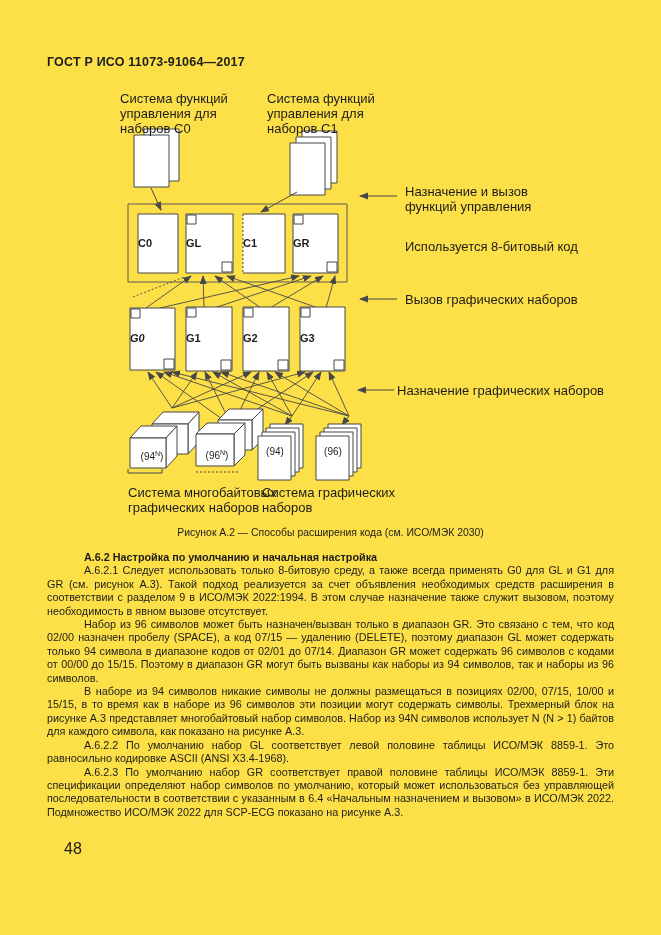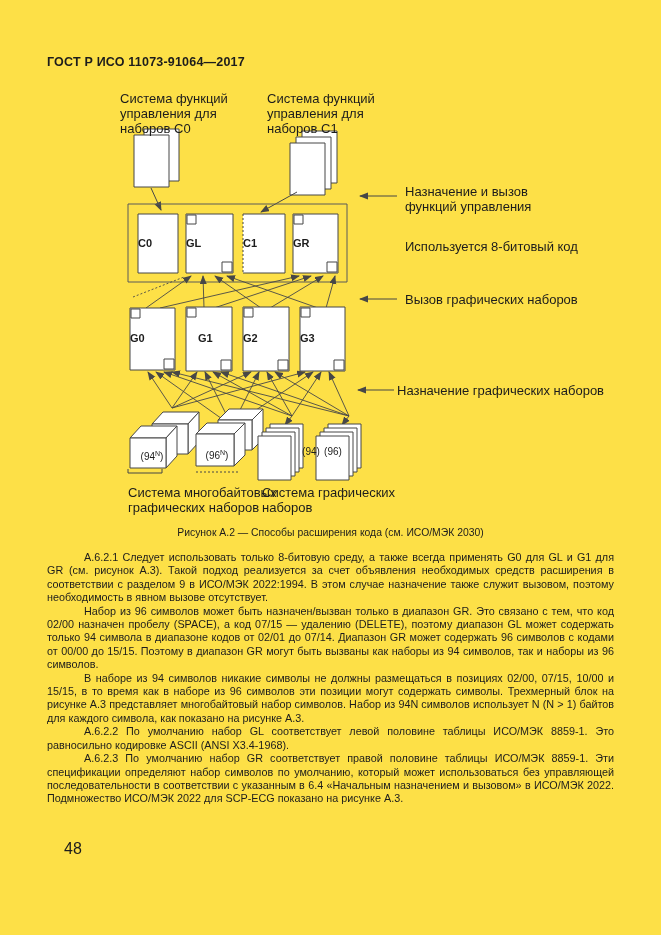--- a/index.html
+++ b/index.html
@@ -154,41 +154,42 @@
   </svg>
 
   <div class="fig-label" style="left:120px;top:91px;width:140px;">Система функций управления для наборов C0</div>
   <div class="fig-label" style="left:267px;top:91px;width:140px;">Система функций управления для наборов C1</div>
 
   <div class="box-label" style="left:138px;top:237px;width:40px;">C0</div>
   <div class="box-label" style="left:186px;top:237px;width:47px;">GL</div>
   <div class="box-label" style="left:243px;top:237px;width:42px;">C1</div>
   <div class="box-label" style="left:293px;top:237px;width:45px;">GR</div>
 
-  <div class="box-label" style="left:130px;top:332px;width:45px;">G0</div>
-  <div class="box-label" style="left:186px;top:332px;width:46px;padding-left:12px;">G1</div>
+  <div class="box-label" style="left:130px;top:332px;width:45px;font-style:italic;">G0</div>
+  <div class="box-label" style="left:186px;top:332px;width:46px;">G1</div>
   <div class="box-label" style="left:243px;top:332px;width:46px;">G2</div>
   <div class="box-label" style="left:300px;top:332px;width:45px;">G3</div>
 
   <div class="fig-label" style="left:405px;top:184px;width:165px;">Назначение и вызов функций управления</div>
   <div class="fig-label" style="left:405px;top:239px;width:190px;">Используется 8-битовый код</div>
   <div class="fig-label" style="left:405px;top:292px;width:190px;">Вызов графических наборов</div>
   <div class="fig-label" style="left:397px;top:383px;width:230px;">Назначение графических наборов</div>
 
   <div class="set-label" style="left:130px;top:450px;width:44px;"><span>(94</span><sup>N</sup><span>)</span></div>
   <div class="set-label" style="left:194px;top:449px;width:46px;"><span>(96</span><sup>N</sup><span>)</span></div>
-  <div class="set-label" style="left:258px;top:446px;width:34px;padding-left:36px;">(94)</div>
+  <div class="set-label" style="left:258px;top:446px;width:34px;">(94)</div>
   <div class="set-label" style="left:316px;top:446px;width:34px;">(96)</div>
 
   <div class="fig-label" style="left:128px;top:485px;width:150px;">Система многобайтовых графических наборов</div>
   <div class="fig-label" style="left:262px;top:485px;width:180px;">Система графических наборов</div>
 
   <div class="caption">Рисунок А.2 — Способы расширения кода (см. ИСО/МЭК 2030)</div>
 
   <div class="content">
+    <h3>А.6.2 Настройка по умолчанию и начальная настройка</h3>
     <p>А.6.2.1 Следует использовать только 8-битовую среду, а также всегда применять G0 для GL и G1 для GR (см. рисунок А.3). Такой подход реализуется за счет объявления необходимых средств расширения в соответствии с разделом 9 в ИСО/МЭК 2022:1994. В этом случае назначение также служит вызовом, поэтому необходимость в явном вызове отсутствует.</p>
     <p>Набор из 96 символов может быть назначен/вызван только в диапазон GR. Это связано с тем, что код 02/00 назначен пробелу (SPACE), а код 07/15 — удалению (DELETE), поэтому диапазон GL может содержать только 94 символа в диапазоне кодов от 02/01 до 07/14. Диапазон GR может содержать 96 символов с кодами от 00/00 до 15/15. Поэтому в диапазон GR могут быть вызваны как наборы из 94 символов, так и наборы из 96 символов.</p>
     <p>В наборе из 94 символов никакие символы не должны размещаться в позициях 02/00, 07/15, 10/00 и 15/15, в то время как в наборе из 96 символов эти позиции могут содержать символы. Трехмерный блок на рисунке А.3 представляет многобайтовый набор символов. Набор из 94N символов использует N (N &gt; 1) байтов для каждого символа, как показано на рисунке А.3.</p>
     <p>А.6.2.2 По умолчанию набор GL соответствует левой половине таблицы ИСО/МЭК 8859-1. Это равносильно кодировке ASCII (ANSI X3.4-1968).</p>
     <p>А.6.2.3 По умолчанию набор GR соответствует правой половине таблицы ИСО/МЭК 8859-1. Эти спецификации определяют набор символов по умолчанию, который может использоваться без управляющей последовательности в соответствии с указанным в 6.4 «Начальным назначением и вызовом» в ИСО/МЭК 2022. Подмножество ИСО/МЭК 2022 для SCP-ECG показано на рисунке А.3.</p>
   </div>
 
   <div class="abs page-number">48</div>
 
 </div>

